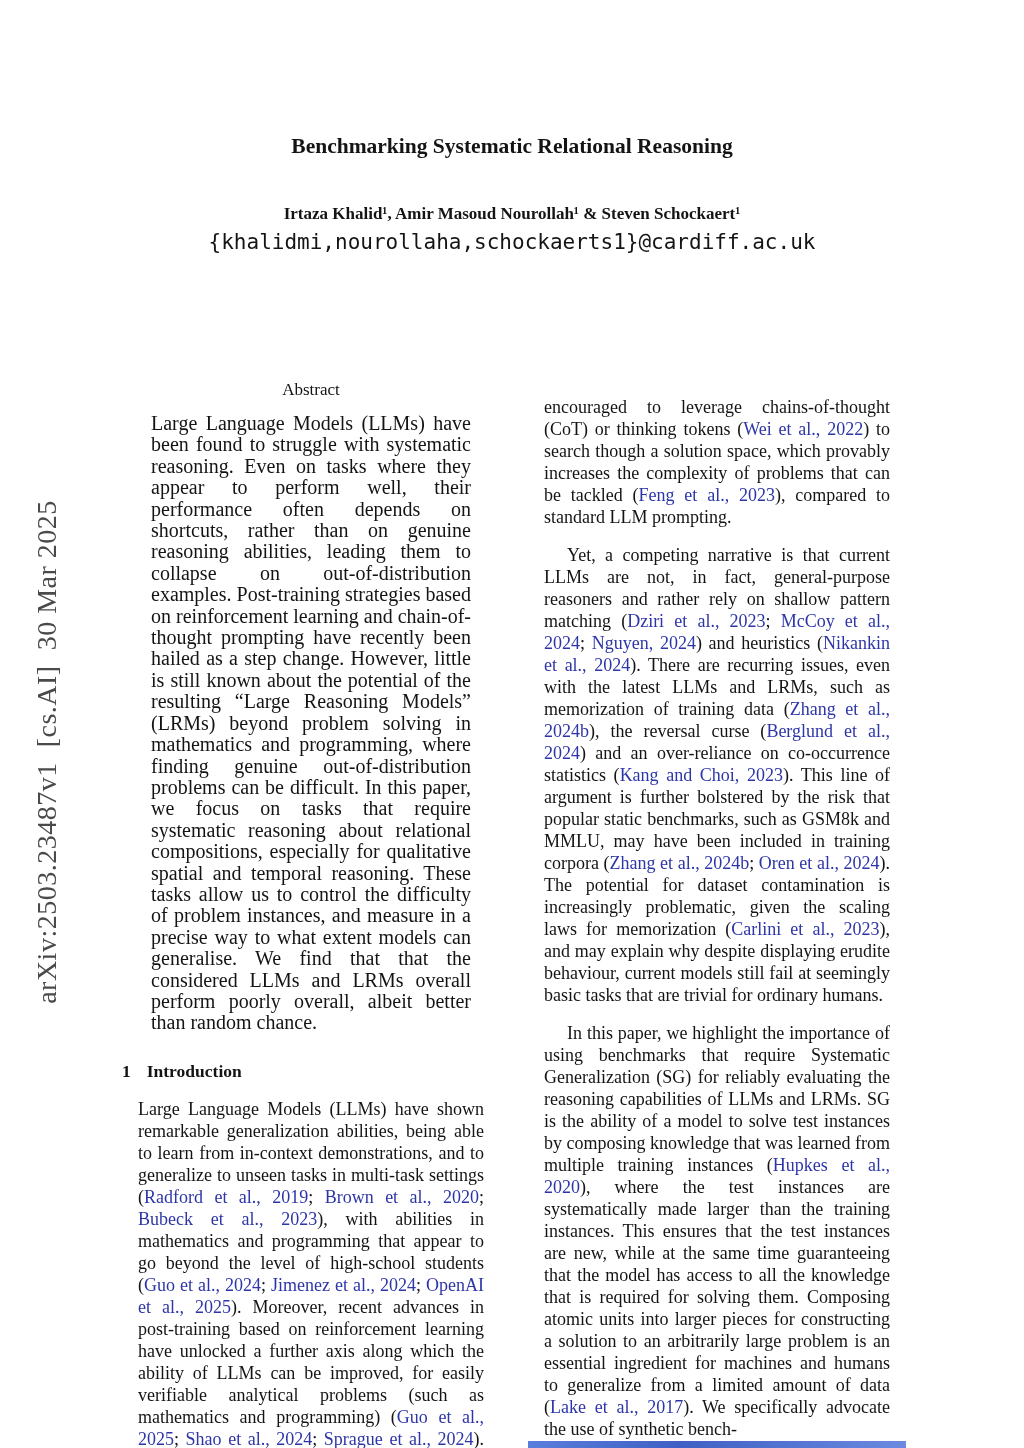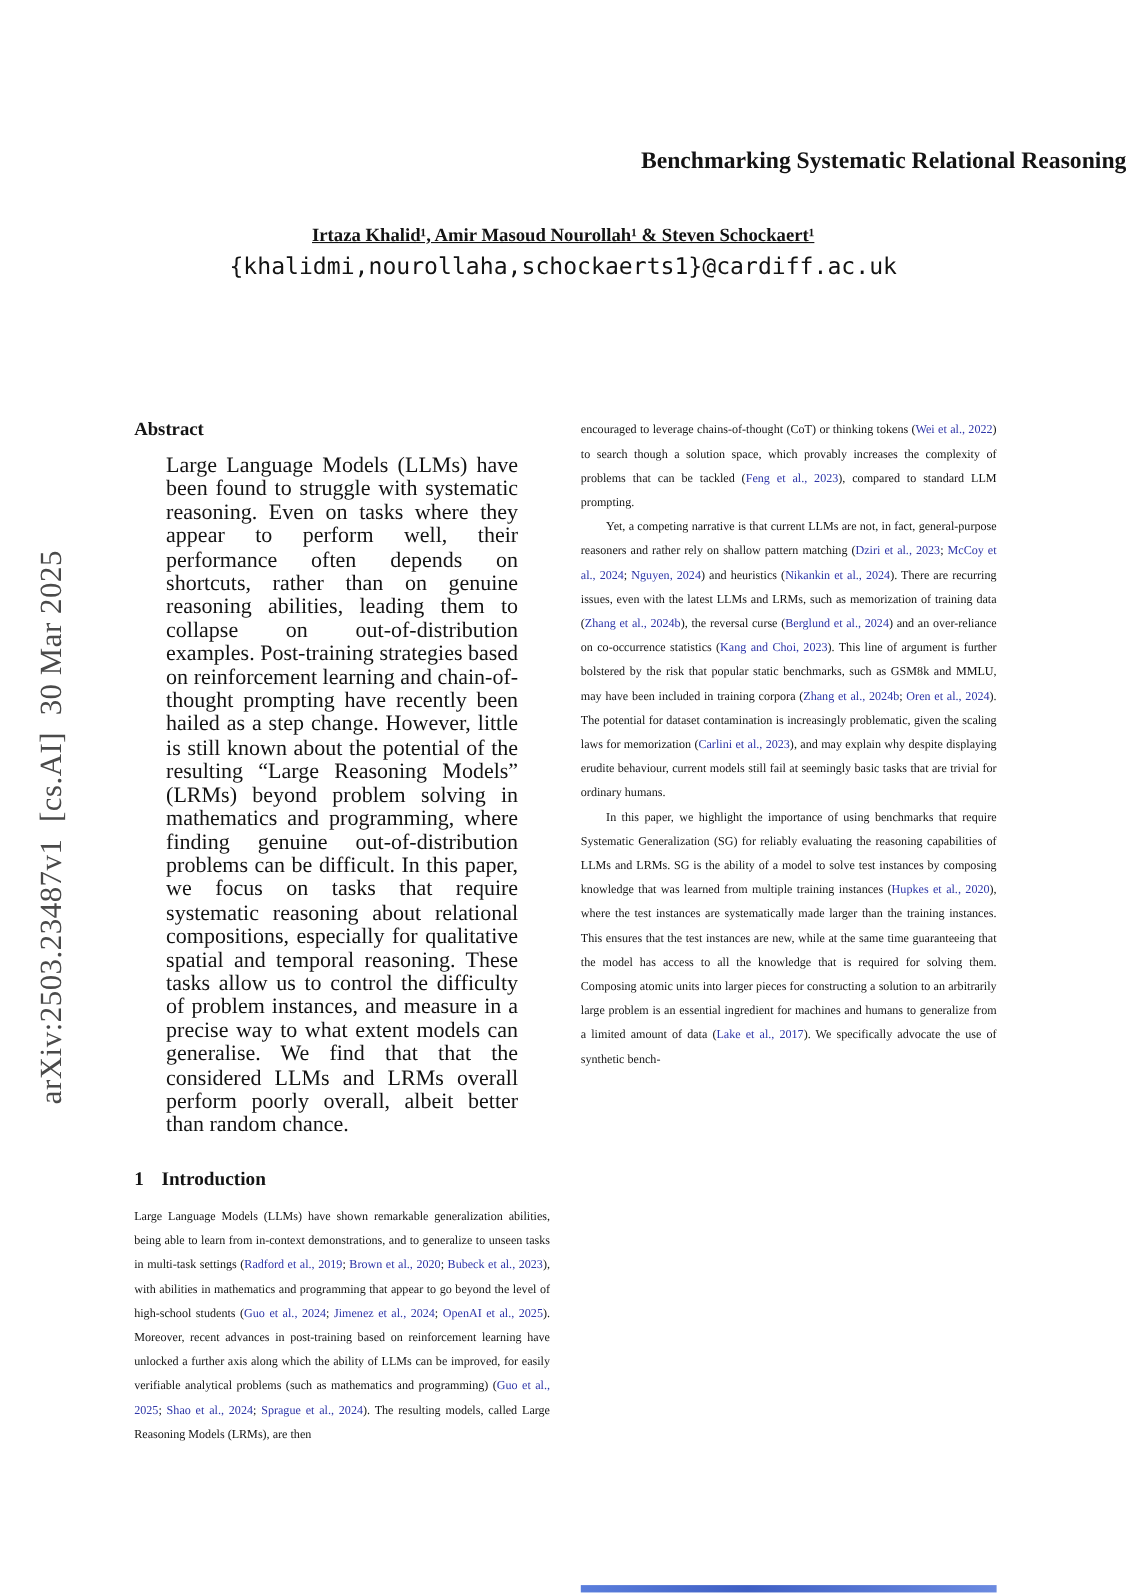--- a/index.html
+++ b/index.html
@@ -24,59 +24,59 @@
     font-family: "Liberation Serif", serif;
   }
   .paper-header {
     position: absolute;
     top: 132px;
     left: 0;
     width: 100%;
     text-align: center;
   }
   .title { font-size: 21.5px; font-weight: bold; line-height: 28px; margin: 0; }
-  .title .title-line { display: block; text-align: right; }
-  .authors { margin-top: 44px; font-size: 17px; font-weight: bold; text-decoration: underline; }
+  .title .title-line { display: block; }
+  .authors { margin-top: 44px; font-size: 17px; font-weight: bold; }
   .affiliation { margin-top: 7px; font-size: 16.5px; }
   .email {
     margin-top: 6px;
     font-family: "DejaVu Sans Mono", "Liberation Mono", monospace;
     font-size: 21px;
   }
   .columns {
     position: absolute;
     top: 380px;
     left: 122px;
     width: 784px;
     display: flex;
     gap: 28px;
   }
   .col { width: 378px; }
   .abstract-heading {
-    text-align: left;
-    font-weight: bold;
+    text-align: center;
+    font-weight: normal;
     font-size: 17px;
     margin-bottom: 13px;
   }
   .abstract-text {
     margin: 0;
     padding: 0 29px;
     font-size: 20px;
     line-height: 21.4px;
     text-align: justify;
   }
   .section-heading {
     margin: 27px 0 13px 0;
     font-size: 17.5px;
     font-weight: bold;
   }
   .section-number { display: inline-block; margin-right: 16px; }
   .body-par {
-    margin: 0;
-    font-size: 11px;
+    margin: 16px;
+    font-size: 18px;
     line-height: 22px;
     text-align: justify;
   }
   .body-par.indent { text-indent: 23px; }
   .figure-strip {
     position: absolute;
     left: 528px;
     top: 1441px;
     width: 378px;
     height: 7px;

